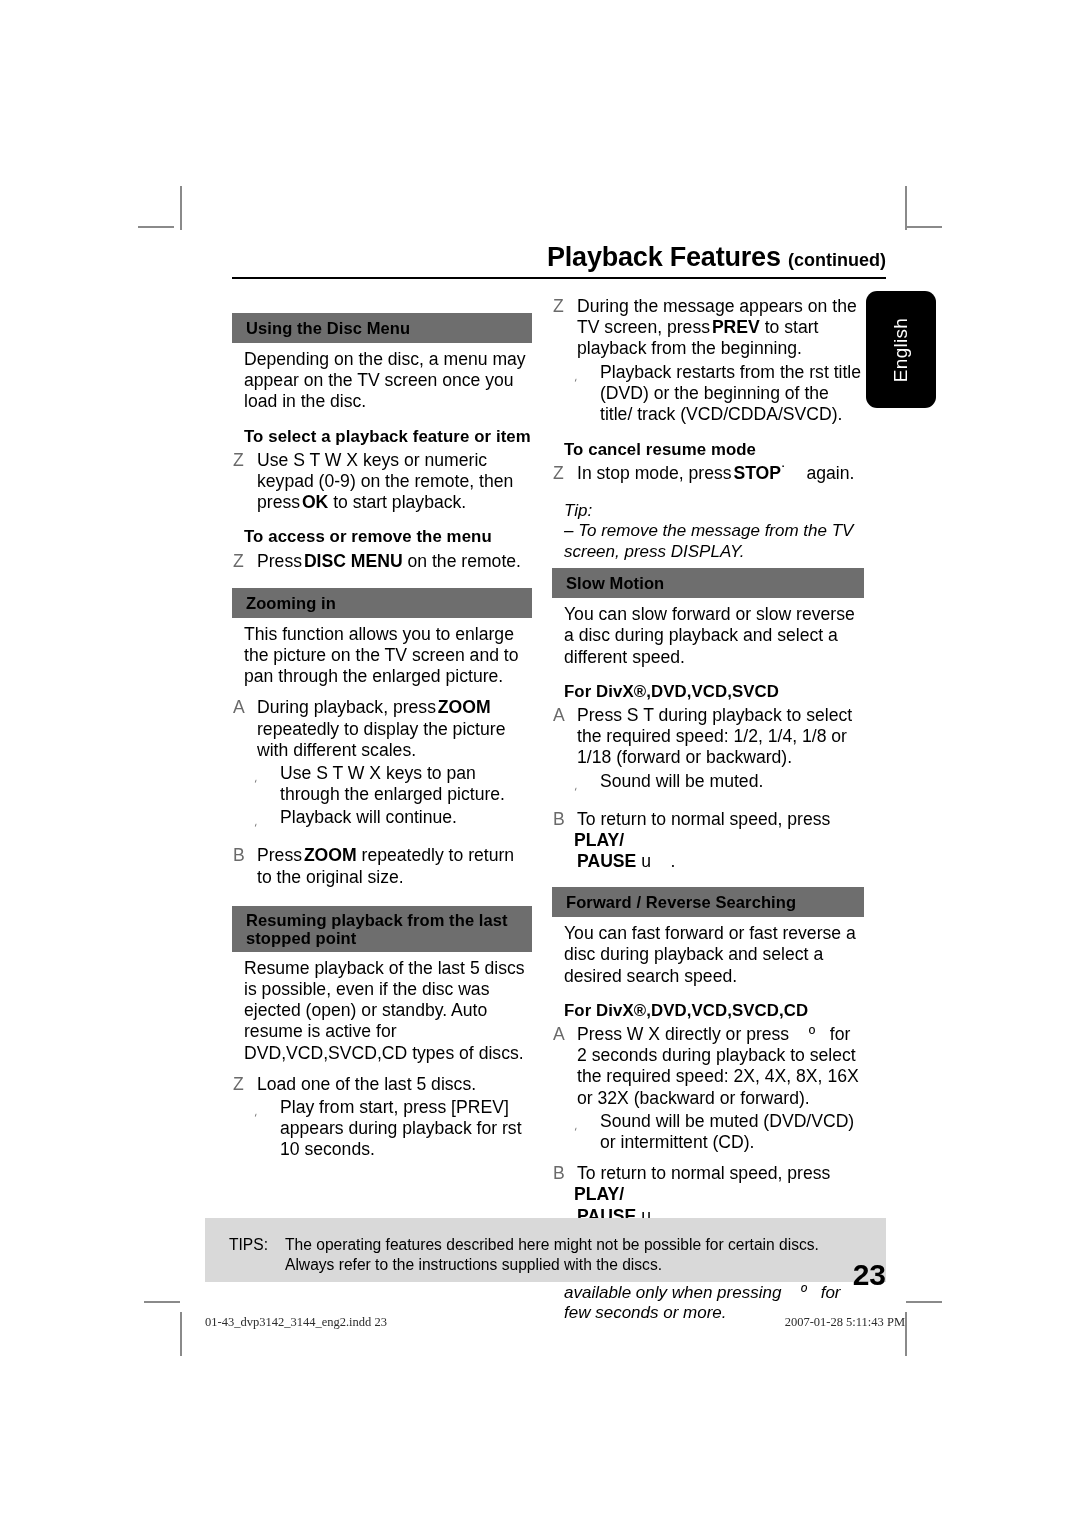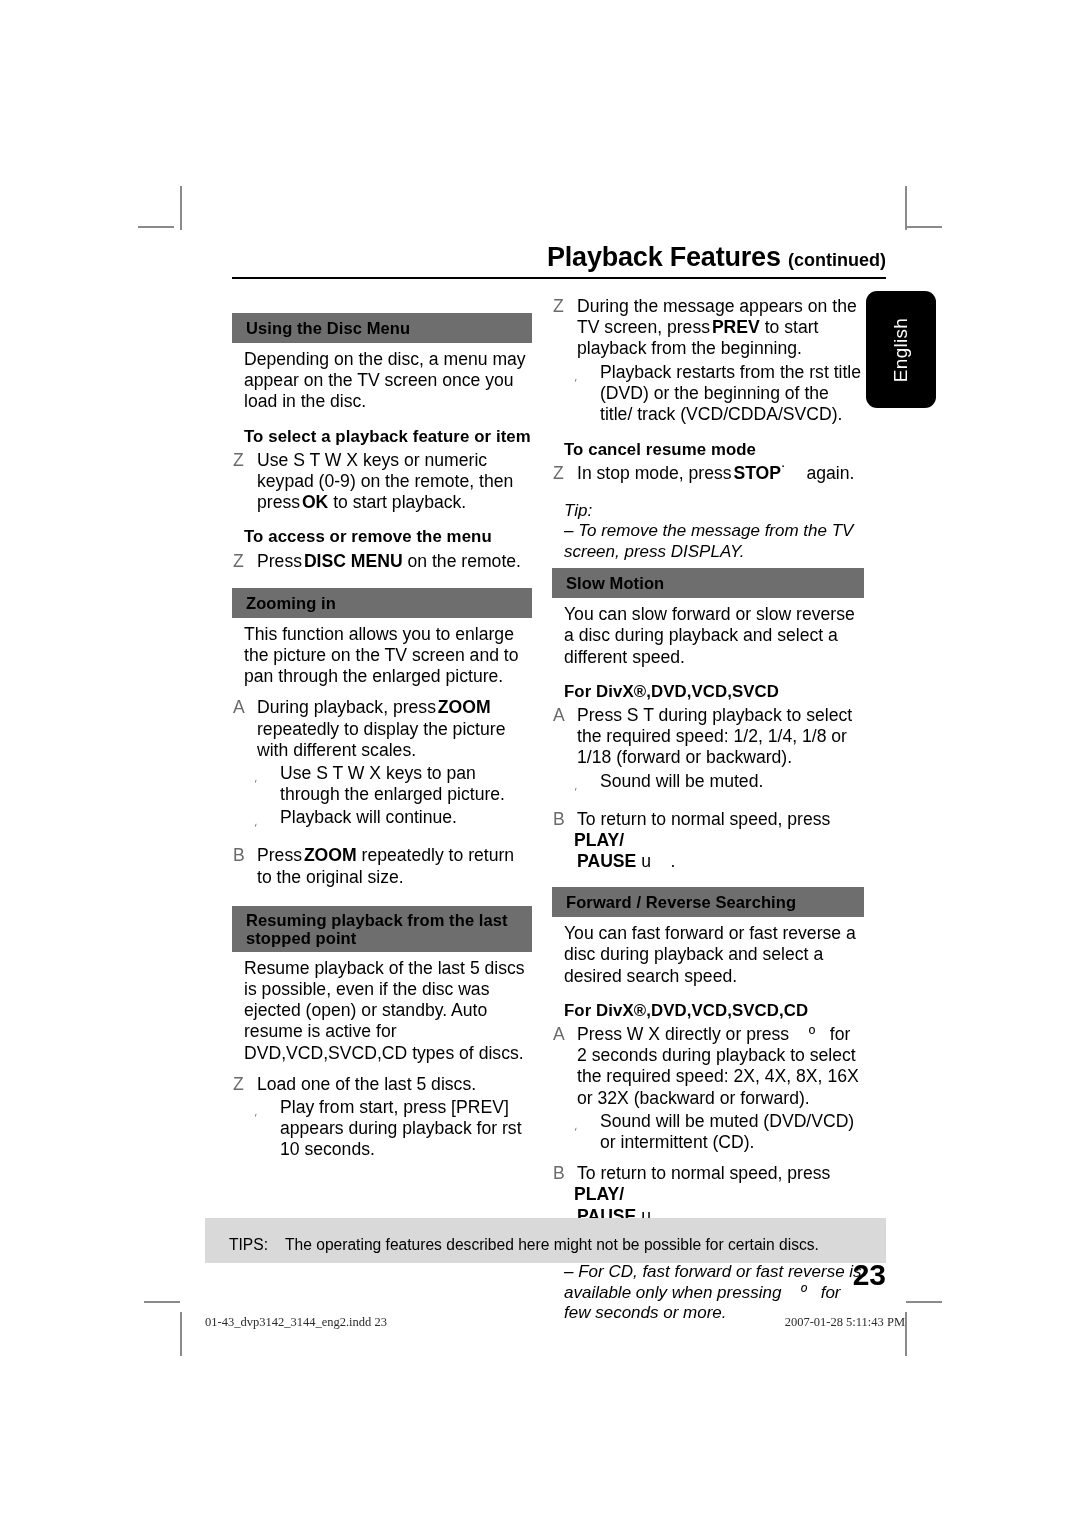--- a/index.html
+++ b/index.html
@@ -310,20 +310,21 @@
       <span class="tl">Tip:</span>
       <span class="tl"><span>– For CD, fast forward or fast reverse is available only when pressing </span><span>&nbsp;&nbsp;&nbsp;</span><span>º</span><span>&nbsp;&nbsp;</span><span> for few seconds or more.</span></span>
     </div>
   </div>
 
   <div id="tips-band">
     <div class="inner">
       <div class="lead">TIPS:</div>
       <div class="txt">
         <div>The operating features described here might not be possible for certain discs.</div>
+        <div>Always refer to the instructions supplied with the discs.</div>
       </div>
     </div>
   </div>
 
   <div id="pagenum">23</div>
 
   <div id="printfooter">
     <span>01-43_dvp3142_3144_eng2.indd   23</span>
     <span>2007-01-28   5:11:43 PM</span>
   </div>

